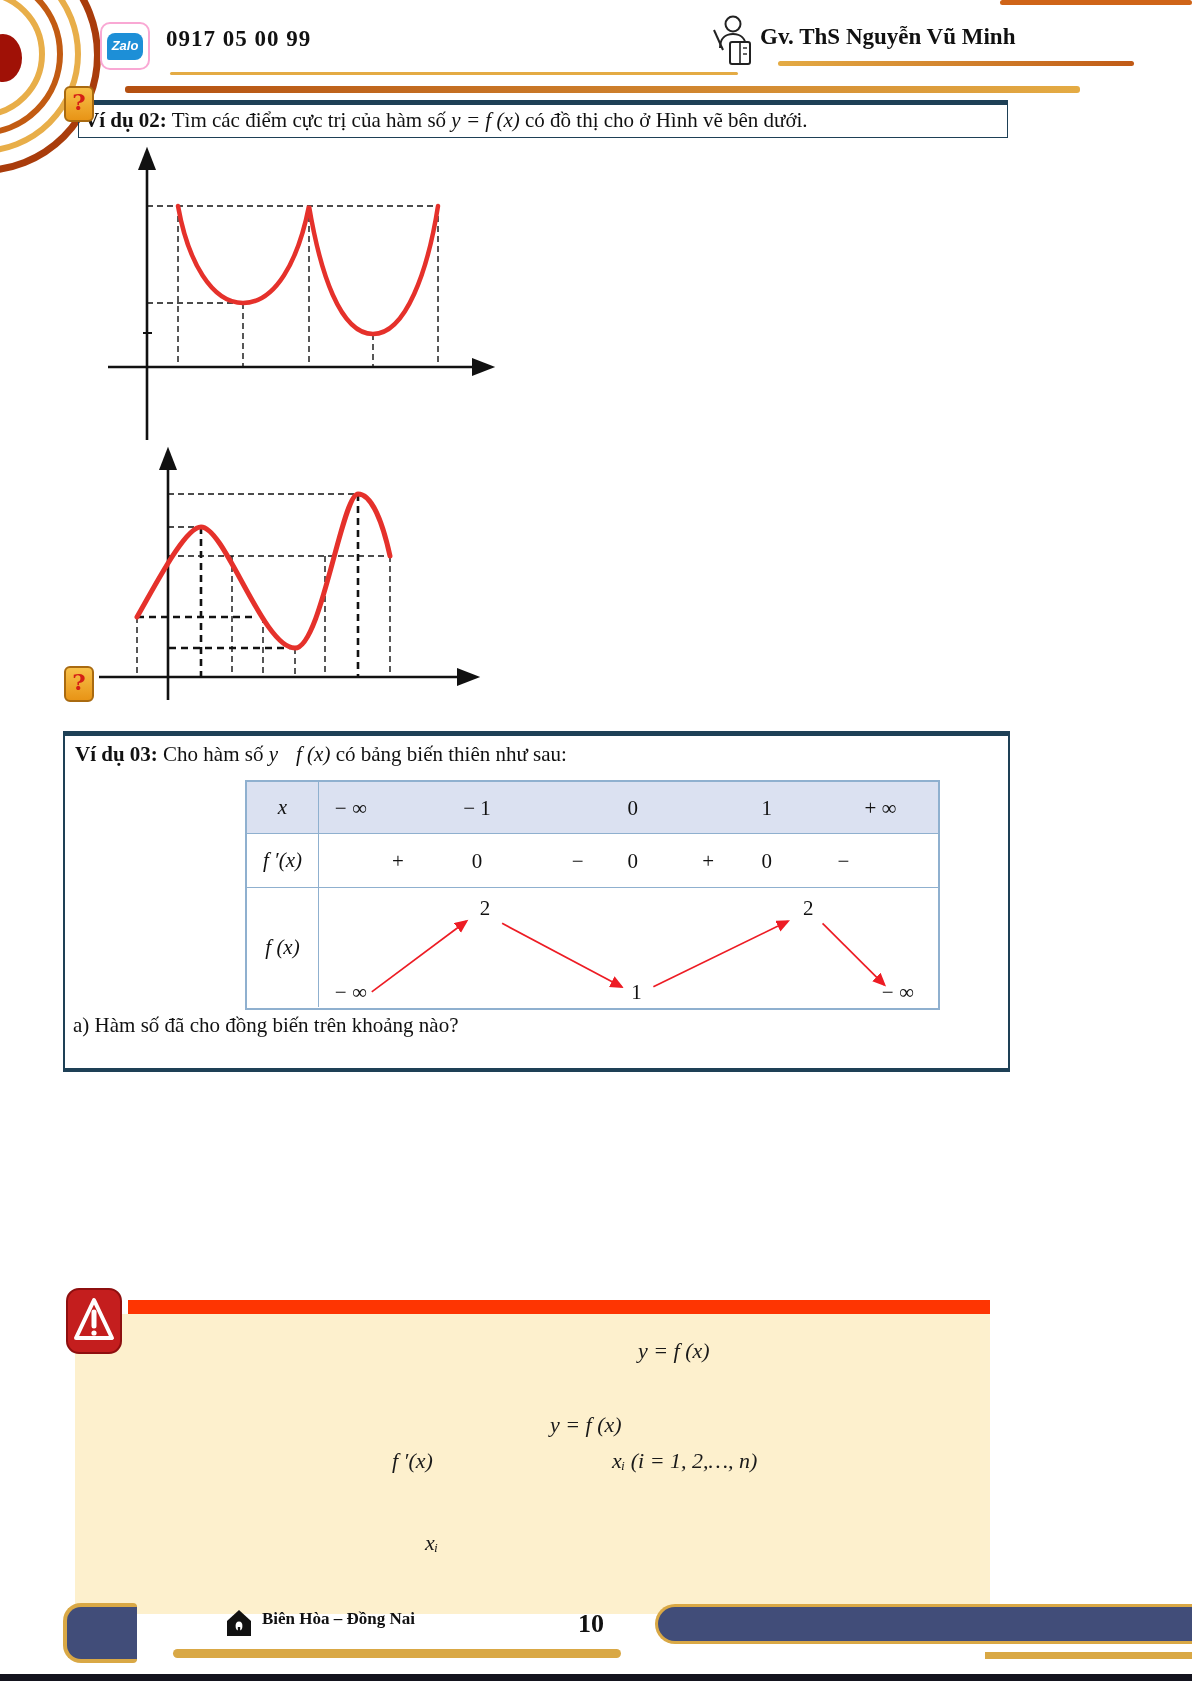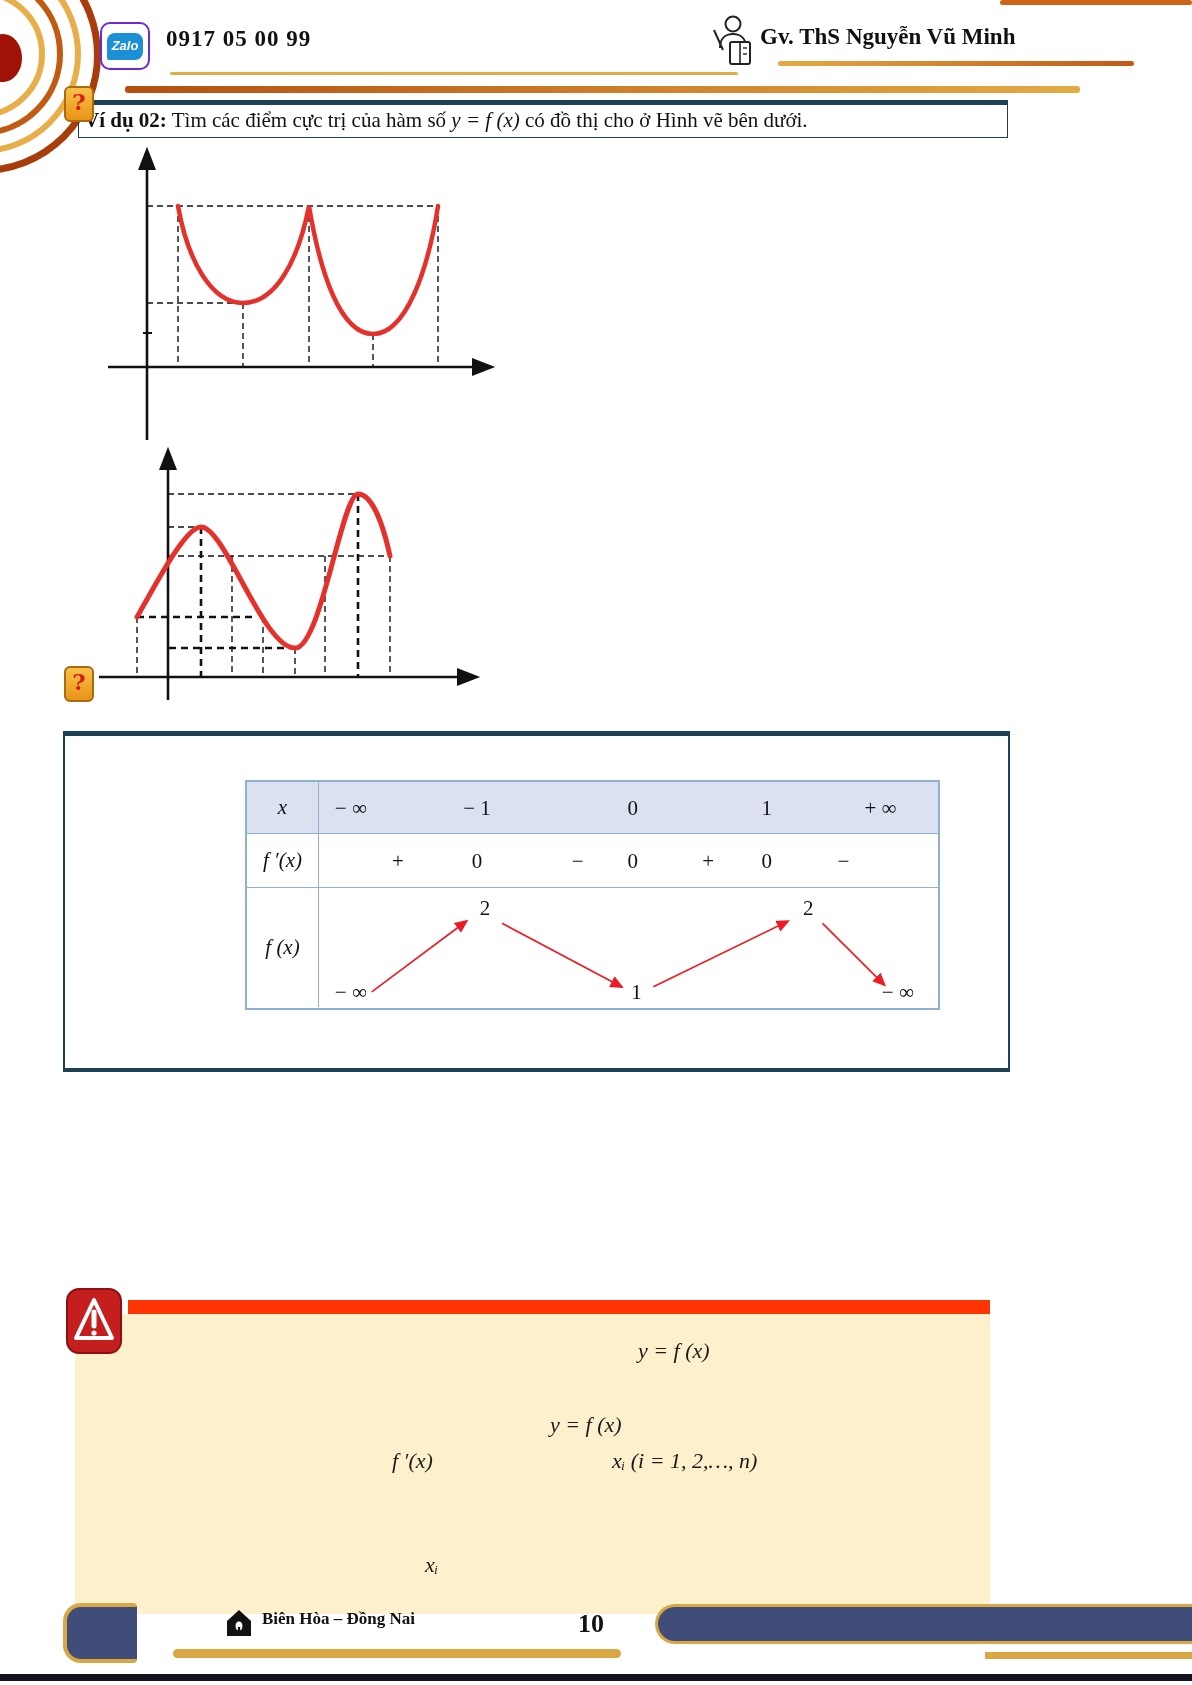--- a/index.html
+++ b/index.html
@@ -8,21 +8,21 @@
   .abs{position:absolute;}
 
   
   .arc{position:absolute;border-radius:50%;background:transparent;}
   .arc1{left:-83px;top:-10px;width:116px;height:116px;border:6px solid #e8ae49;}
   .arc2{left:-101px;top:-28px;width:152px;height:152px;border:6px solid #c25b12;}
   .arc3{left:-119px;top:-46px;width:188px;height:188px;border:6px solid #e8ae49;}
   .arc4{left:-137px;top:-64px;width:224px;height:224px;border:7px solid #a93c0b;}
   .redblob{left:-16px;top:34px;width:38px;height:48px;border-radius:50%;background:#a01106;}
   .zalo{left:100px;top:22px;width:46px;height:44px;border-radius:10px;background:#fff;
-        border:2px solid #6d28d9;display:flex;align-items:center;justify-content:center;}
+        border:2px solid #f9a8d4;display:flex;align-items:center;justify-content:center;}
   .zalo-bubble{background:#1d8fd7;color:#fff;font-style:italic;font-weight:bold;
         font-size:13px;font-family:"Liberation Sans",sans-serif;padding:6px 5px 8px 5px;
         border-radius:8px 8px 8px 2px;line-height:1;}
   .phone{left:166px;top:26px;font-size:23px;font-weight:bold;letter-spacing:1px;}
   .teacher-name{left:760px;top:24px;font-size:23px;font-weight:bold;}
   .h-rule{position:absolute;border-radius:3px;}
   .rule-thin-gold{left:170px;top:72px;width:568px;height:3px;background:#e4ab44;}
   .rule-thick{left:125px;top:86px;width:955px;height:7px;
         background:linear-gradient(90deg,#b44f10,#e4ab44);}
   .rule-name{left:778px;top:61px;width:356px;height:5px;
@@ -164,20 +164,21 @@
 
     <line x1="73" y1="292" x2="73" y2="44" stroke="#111" stroke-width="2.6" marker-end="url(#axArrow)"></line>
     <line x1="4" y1="269" x2="380" y2="269" stroke="#111" stroke-width="2.6" marker-end="url(#axArrow)"></line>
 
     <path d="M42 209 C60 178,90 119,106 119 C130 119,168 240,200 240 C226 240,247 86,263 86 C277 86,288 116,295 148" fill="none" stroke="#e5312b" stroke-width="5" stroke-linecap="round"></path>
   </svg>
 
   <div class="qmark" style="left:64px;top:666px;">?</div>
 
   <div class="abs vd03box">
+    <div class="vd03-title"><span class="vd-label">Ví dụ 03:</span><span> Cho hàm số </span><span class="mathit" style="margin-right:18px;">y</span><span class="mathit">f (x)</span><span> có bảng biến thiên như sau:</span></div>
 
     <div class="vtable">
 
       <div class="trow trow1">
         <div class="tlabel">x</div>
         <div class="tvals">
           <span class="tv" style="left:5%;">− ∞</span>
           <span class="tv" style="left:25.4%;">− 1</span>
           <span class="tv" style="left:50.6%;">0</span>
           <span class="tv" style="left:72.3%;">1</span>
@@ -216,35 +217,36 @@
           </svg>
           <span class="tv3" style="left:26.7%;top:8px;">2</span>
           <span class="tv3" style="left:79%;top:8px;">2</span>
           <span class="tv3" style="left:5%;bottom:2px;">− ∞</span>
           <span class="tv3" style="left:51.2%;bottom:2px;">1</span>
           <span class="tv3" style="left:93.5%;bottom:2px;">− ∞</span>
         </div>
       </div>
     </div>
 
+    <div class="question" style="top:277px;">a) Hàm số đã cho đồng biến trên khoảng nào?</div>
   </div>
 
   <div class="abs note-bar"></div>
   <div class="abs note-body"></div>
   <svg class="abs warn-icon" width="56" height="66" viewBox="0 0 56 66">
     <rect x="1" y="1" width="54" height="64" rx="12" fill="#c41e1e" stroke="#8e0f0f" stroke-width="2"></rect>
     <path d="M28 12 L46 50 L10 50 Z" fill="none" stroke="#fff" stroke-width="4" stroke-linejoin="round"></path>
     <line x1="28" y1="24" x2="28" y2="38" stroke="#fff" stroke-width="5" stroke-linecap="round"></line>
     <circle cx="28" cy="45" r="2.6" fill="#fff"></circle>
   </svg>
   <div class="formula" style="left:638px;top:1338px;">y = f (x)</div>
   <div class="formula" style="left:550px;top:1412px;">y = f (x)</div>
   <div class="formula" style="left:392px;top:1448px;">f ′(x)</div>
   <div class="formula" style="left:612px;top:1448px;">xᵢ  (i = 1, 2,…, n)</div>
-  <div class="formula" style="left:425px;top:1530px;margin-top:22px;">xᵢ</div>
+  <div class="formula" style="left:425px;top:1530px;">xᵢ</div>
 
   <div class="abs foot-left"></div>
   <div class="abs foot-right"></div>
   <svg class="abs" style="left:226px;top:1609px;" width="26" height="28" viewBox="0 0 26 28">
     <path d="M13 1 L25 12 L25 27 L1 27 L1 12 Z" fill="#111"></path>
     <path d="M13 3.5 L22 11.5 L22 24.5 L4 24.5 L4 11.5 Z" fill="#111"></path>
     <ellipse cx="13" cy="17" rx="3.4" ry="4.6" fill="#fff"></ellipse>
     <rect x="11.8" y="18" width="2.4" height="6" fill="#111"></rect>
   </svg>
   <div class="abs foot-loc">Biên Hòa – Đồng Nai</div>

